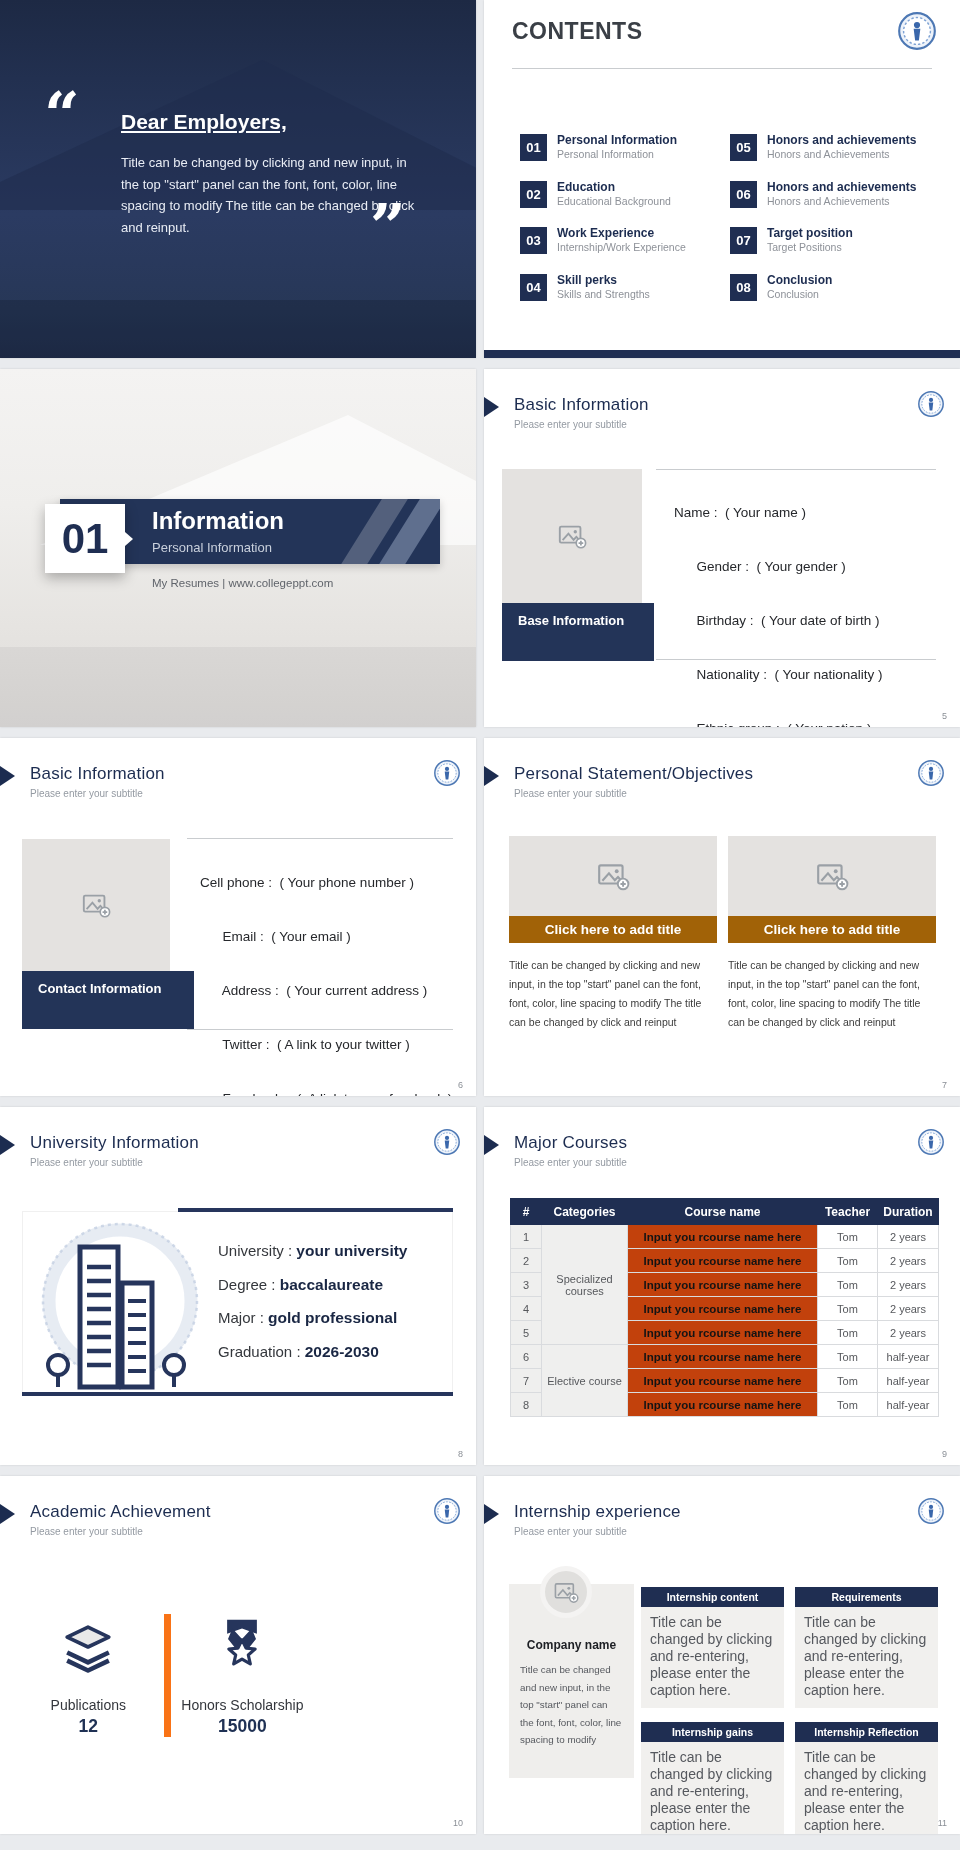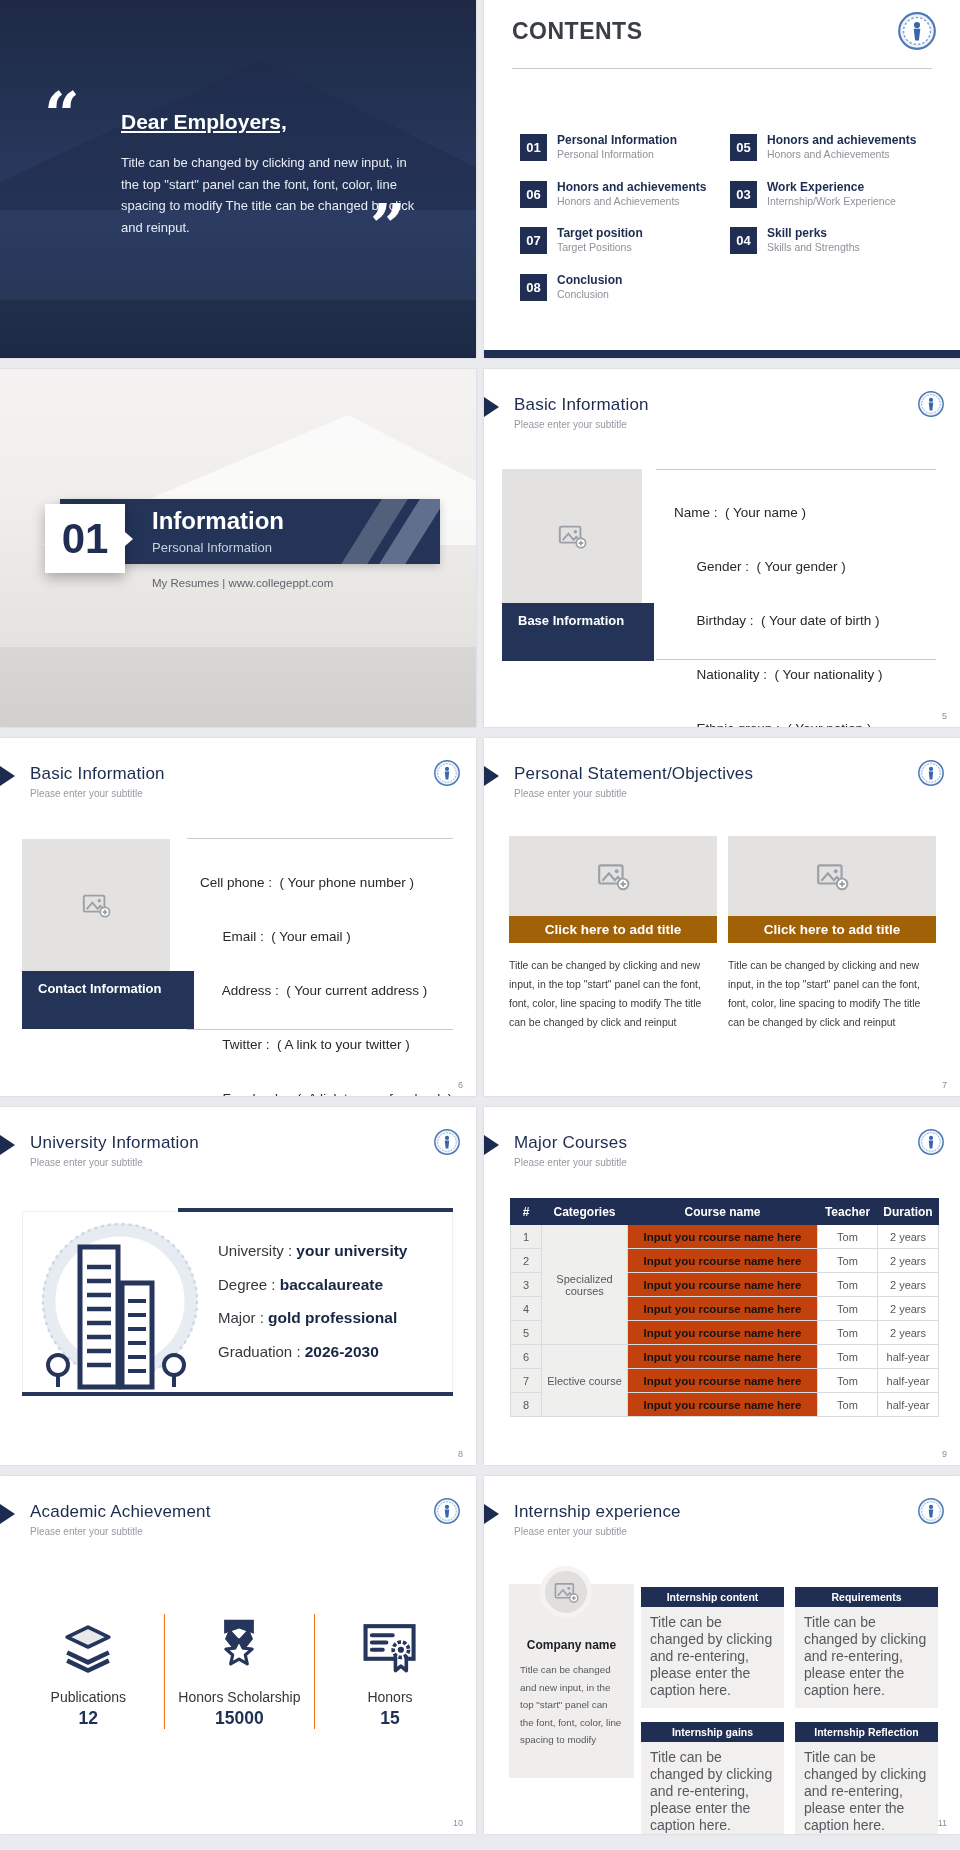--- a/index.html
+++ b/index.html
@@ -99,23 +99,23 @@
   .crs-table th { background:#1f2e52; color:#fff; font-size:12px; font-weight:bold;
                   height:26px; border:1px solid #1f2e52; }
   .crs-table td { height:24px; border:1px solid #d9dbde; text-align:center; color:#56585c; }
   .crs-table td.gray { background:#efefee; }
   .crs-table td.course { font-weight:bold; color:#141414; font-size:11.5px; background:#c2410c; }
   .col-num{width:31px;} .col-cat{width:86px;} .col-course{width:190px;} .col-tea{width:60px;} .col-dur{width:61px;}
 
   
   .ach-row { position:absolute; left:13px; top:138px; width:452px; display:flex; }
   .ach-col { width:150.6px; display:flex; flex-direction:column; align-items:center; }
-  .ach-col + .ach-col { border-left:1px solid #f97316; }
+  .ach-col + .ach-col { border-left:7px solid #f97316; }
   .ach-icon { height:62px; display:flex; align-items:flex-end; justify-content:center; }
-  .ach-label { margin-top:13px; font-size:14px; color:#33363c; white-space:nowrap; }
+  .ach-label { margin-top:21px; font-size:14px; color:#33363c; white-space:nowrap; }
   .ach-value { margin-top:3px; font-size:17.5px; font-weight:bold; color:#1f3154; }
 
   
   .int-panel { position:absolute; left:25px; top:108px; width:125px; height:194px;
                background:#efeeec; padding:54px 11px 0 11px; text-align:center; }
   .int-circle { position:absolute; left:56px; top:90px; width:52px; height:52px; border-radius:50%;
                 background:#e0dfdd; border:5px solid #f4f3f2; display:flex;
                 align-items:center; justify-content:center; z-index:2; }
   .int-company { font-size:12px; font-weight:bold; color:#1d1f24; }
   .int-note { margin-top:9px; font-size:9.8px; line-height:17.5px; color:#55585e; text-align:left; }
@@ -170,20 +170,27 @@
         <div class="toc-text">
             <div class="toc-t">Personal Information</div>
         <div class="toc-s">Personal Information</div>
           </div>
       </div>
       <div class="toc-item">
         <div class="toc-num">05</div>
         <div class="toc-text">
             <div class="toc-t">Honors and achievements</div>
         <div class="toc-s">Honors and Achievements</div>
+          </div>
+      </div>
+      <div class="toc-item">
+        <div class="toc-num">02</div>
+        <div class="toc-text">
+            <div class="toc-t">Education</div>
+        <div class="toc-s">Educational Background</div>
           </div>
       </div>
       <div class="toc-item">
         <div class="toc-num">06</div>
         <div class="toc-text">
             <div class="toc-t">Honors and achievements</div>
         <div class="toc-s">Honors and Achievements</div>
           </div>
       </div>
       <div class="toc-item">
@@ -459,33 +466,20 @@
         <div class="ach-icon">
           <svg width="56" height="60" viewBox="0 0 64 64">
             <path d="M15 2h34v16l-17-6-17 6z" fill="#26355c"></path>
             <path d="M21 12l11 12 11-12 5 12-8 10-8-3-8 3-8-10z" fill="#26355c"></path>
             <path d="M32 25l4.6 9.4 10.4 1-7.8 6.9 2.3 10.2L32 47l-9.5 5.5 2.3-10.2-7.8-6.9 10.4-1z" fill="#fff" stroke="#26355c" stroke-width="3.6" stroke-linejoin="round"></path>
           </svg>
         </div>
         <div class="ach-label">Honors Scholarship</div>
         <div class="ach-value">15000</div>
       </div>
-      <div class="ach-col">
-        <div class="ach-icon">
-          <svg width="58" height="58" viewBox="0 0 64 64">
-            <rect x="5" y="9" width="53" height="36" fill="#fff" stroke="#26355c" stroke-width="4.5"></rect>
-            <path d="M12 19h23M12 27h16M12 35h12" stroke="#26355c" stroke-width="4.5" stroke-linecap="round"></path>
-            <path d="M38 42v16l6-5 6 5V42" fill="#fff" stroke="#26355c" stroke-width="4" stroke-linejoin="round"></path>
-            <circle cx="44" cy="35" r="8.5" fill="#fff" stroke="#26355c" stroke-width="4" stroke-dasharray="4 2"></circle>
-            <circle cx="44" cy="35" r="3.4" fill="#26355c"></circle>
-          </svg>
-        </div>
-        <div class="ach-label">Honors</div>
-        <div class="ach-value">15</div>
-      </div>
     </div>
     <div class="pagenum">10</div>
   </div>
 
   <div class="slide">
     <div class="hd">
       <div class="hd-arrow"></div>
       <div class="hd-title">Internship experience</div>
       <div class="hd-sub">Please enter your subtitle</div>
       <svg class="logo" viewBox="0 0 32 32">

